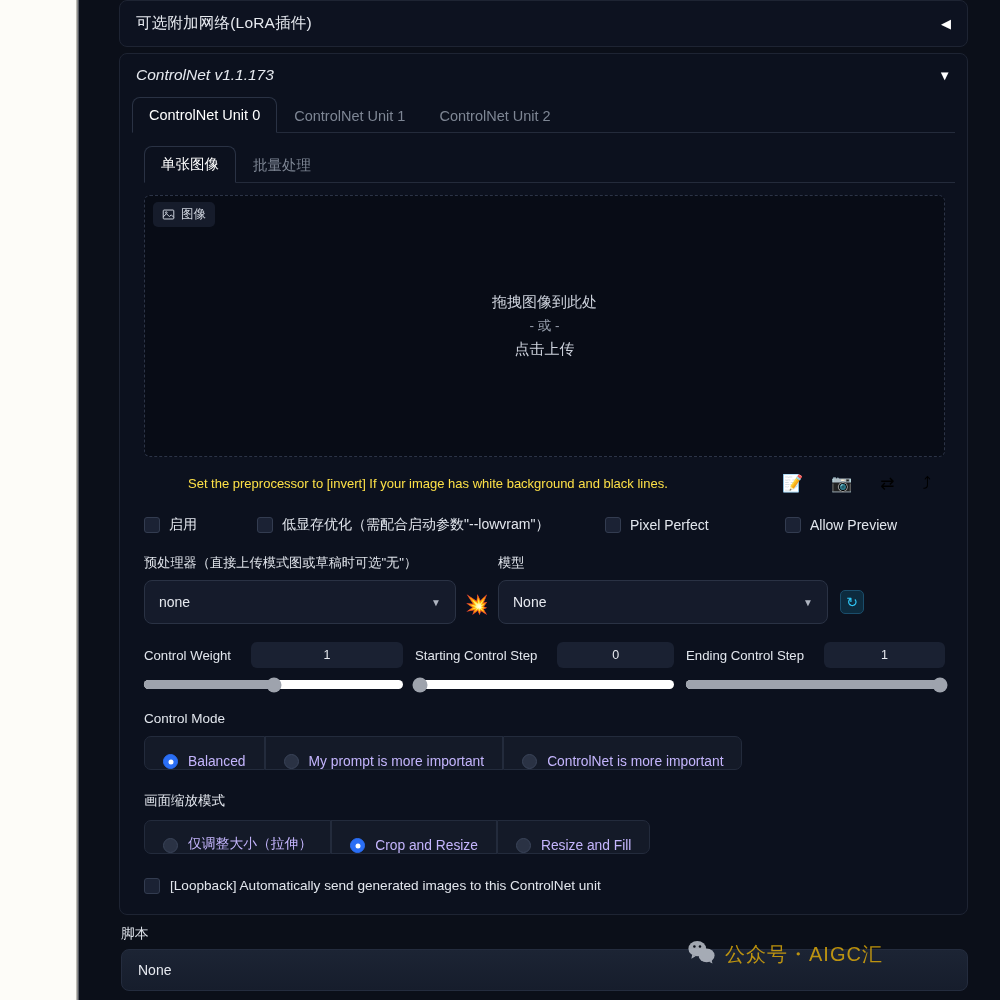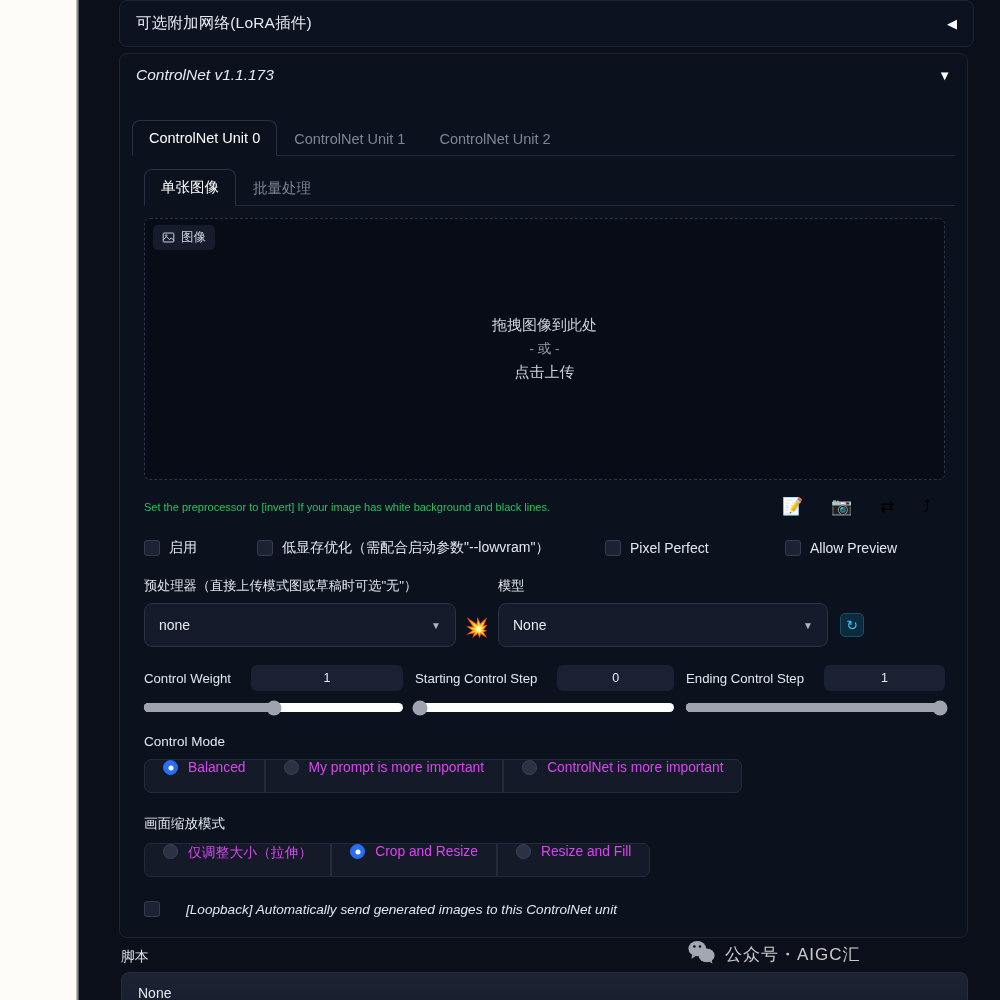--- a/index.html
+++ b/index.html
@@ -32,21 +32,21 @@
     width: 921px; height: 1000px;
     background: #0b0f19;
     padding: 0 10px;
   }
 
   
   .panel {
     border: 1px solid #1e2433;
     border-radius: 8px;
     background: #0d1220;
-    margin: 0 16px 6px 30px;
+    margin: 0 22px 6px 30px;
   }
   .panel-head {
     display: flex; align-items: center; justify-content: space-between;
     padding: 12px 16px;
   }
   .panel-title {
     color: #e6e9ef;
     font-size: 15.5px;
     letter-spacing: .2px;
   }
@@ -76,21 +76,20 @@
   }
   .unit-tab {
     padding: 9px 16px 9px 16px;
     font-size: 14.5px;
     color: #7e8694;
     border: 1px solid transparent;
     border-bottom: none;
     border-radius: 8px 8px 0 0;
     position: relative; top: 1px;
     white-space: nowrap;
-    margin-top: 23px;
   }
   .unit-tab.active {
     color: #ffffff;
     background: #0c111e;
     border-color: #2a3244;
     border-bottom: 1px solid #0c111e;
   }
 
   
   .inner-tabs {
@@ -141,21 +140,21 @@
     line-height: 1.65;
     font-size: 15px;
   }
   .dz-or { color: #98a0ae; font-size: 13.5px; }
 
   
   .hint-row {
     display: flex; align-items: center; justify-content: space-between;
     padding: 18px 22px 0 24px;
   }
-  .hint-text { color: #22c55e; font-size: 11px; }
+  .hint-text { color: #fde047; font-size: 13px; margin-left: 44px; }
   .hint-icons { display: flex; align-items: center; gap: 28px; padding-right: 14px; }
   .hint-icons span { font-size: 17px; line-height: 1; }
 
   
   .cb-row {
     display: flex; align-items: center;
     padding: 24px 22px 0 24px;
     gap: 0;
   }
   .cb {
@@ -252,26 +251,26 @@
   .sec-label {
     color: #e2e6ed; font-size: 13.5px;
     padding: 22px 0 0 24px;
   }
   .radio-row {
     display: flex; align-items: center;
     padding: 10px 22px 0 24px;
     gap: 0;
   }
   .radio-item {
-    display: flex; align-items: flex-start; gap: 10px;
+    display: flex; align-items: flex-end; gap: 10px;
     height: 34px;
     padding: 0 18px;
     background: #141a28;
     border: 1px solid #232b3c;
-    color: #d946ef;
+    color: #c4b5fd;
     font-size: 13.8px;
     white-space: nowrap;
   }
   .radio-item:first-child { border-radius: 7px 0 0 7px; }
   .radio-item:last-child { border-radius: 0 7px 7px 0; }
   .rd {
     width: 15px; height: 15px;
     border-radius: 50%;
     background: #2a3244;
     border: 1px solid #3a4459;
@@ -282,25 +281,24 @@
   .rd.on::after {
     content: "";
     position: absolute; left: 50%; top: 50%;
     width: 5px; height: 5px;
     background: #ffffff;
     border-radius: 50%;
     transform: translate(-50%, -50%);
   }
 
   .loop-row {
-    display: flex; align-items: flex-end; gap: 26px;
+    display: flex; align-items: flex-start; gap: 10px;
     padding: 24px 22px 18px 24px;
     font-size: 13.6px;
     color: #e2e6ed;
-    font-style: italic;
   }
 
   
   .script-label {
     color: #dfe3ea; font-size: 13.8px;
     margin: 10px 0 6px 32px;
   }
   .script-dd {
     margin: 0 22px 0 32px;
     height: 42px;
@@ -315,22 +313,22 @@
 
   
   .watermark {
     position: absolute;
     left: 688px; top: 940px;
     display: flex; align-items: center; gap: 10px;
     z-index: 8;
     pointer-events: none;
   }
   .wm-text {
-    color: #ffffff;
-    font-size: 17px;
+    color: #eab308;
+    font-size: 20px;
     letter-spacing: 1px;
     opacity: .78;
     white-space: nowrap;
   }
   .wm-icon { opacity: .8; }
 </style>
 </head>
 <body>
 
 <div id="root">

